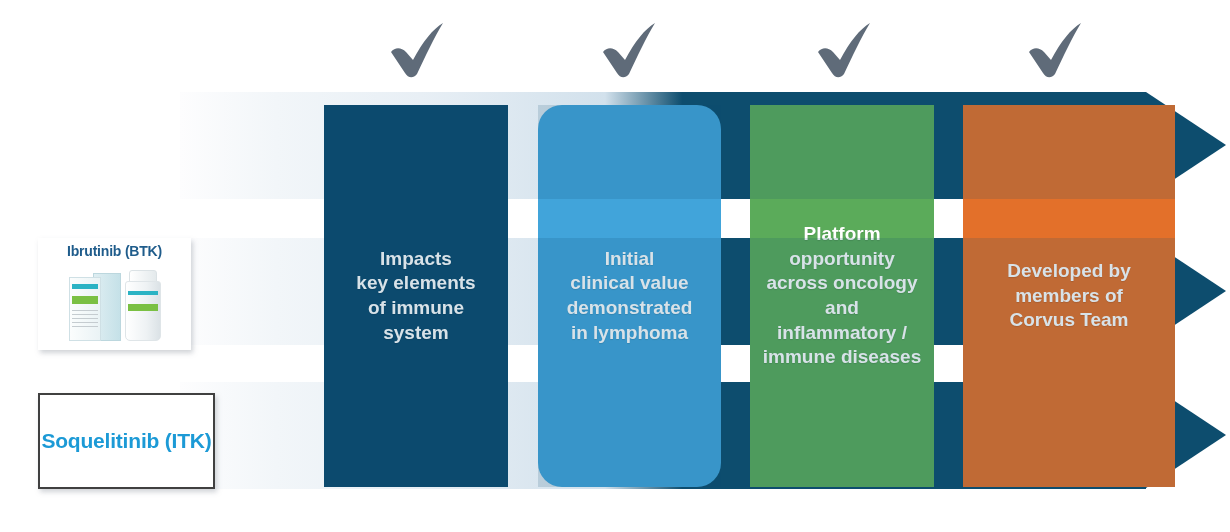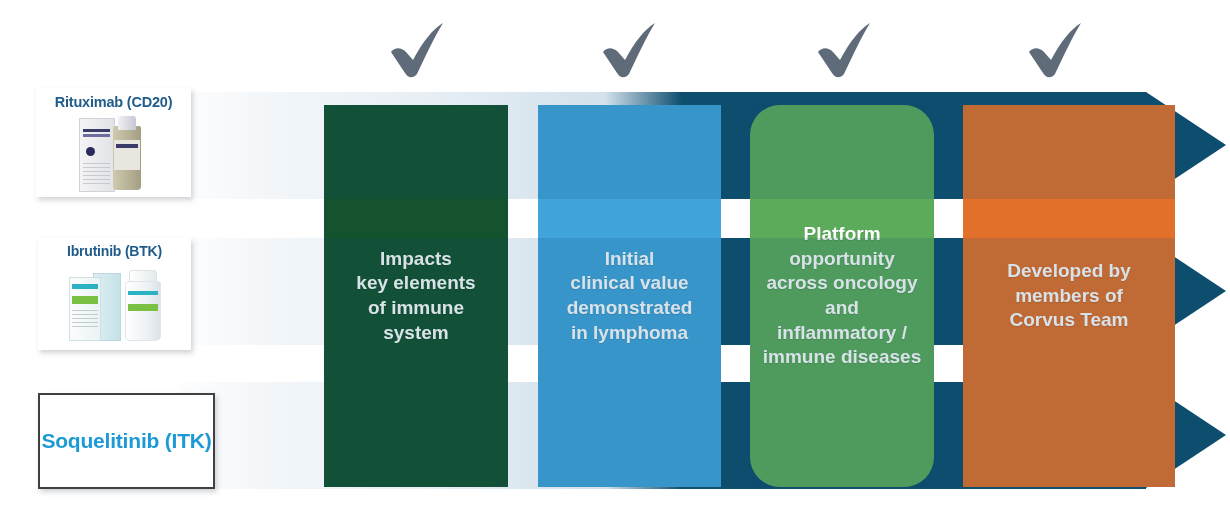--- a/index.html
+++ b/index.html
@@ -219,23 +219,23 @@
   }
   .value-col .col-text {
     color: #ffffff;
     font-weight: bold;
     font-size: 19px;
     line-height: 1.30;
     text-align: center;
     white-space: pre-line;
     text-shadow: 0 1px 1px rgba(0,0,0,0.12);
   }
-  #col-1 { left: 324px; width: 184px; background: #14532d; }
-  #col-2 { left: 538px; width: 183px; background: #41a4da; }
-  #col-3 { left: 750px; width: 184px; background: #5bab5a; border-radius: 30px; }
+  #col-1 { left: 324px; width: 184px; background: #0c4a6e; }
+  #col-2 { left: 538px; width: 183px; background: #41a4da; border-radius: 24px; }
+  #col-3 { left: 750px; width: 184px; background: #5bab5a; }
   #col-4 { left: 963px; width: 212px; background: #e3702a; }
 
   
   .col-shade {
     position: absolute;
     left: 0;
     width: 100%;
     background: rgba(13,77,110,0.16);
     pointer-events: none;
   }
@@ -331,38 +331,20 @@
     <svg width="70" height="66" viewBox="0 0 70 66" aria-hidden="true">
       <path d="M6 36 C10 31 16 31 21 36 L28 44 C38 25 48 13 58 7 C50 20 40 41 32 58 C28 63 23 62 20 57 Z" fill="currentColor"></path>
     </svg>
   </div>
   <div class="checkmark" id="check-4">
     <svg width="70" height="66" viewBox="0 0 70 66" aria-hidden="true">
       <path d="M6 36 C10 31 16 31 21 36 L28 44 C38 25 48 13 58 7 C50 20 40 41 32 58 C28 63 23 62 20 57 Z" fill="currentColor"></path>
     </svg>
   </div>
 
-  <div class="drug-card" id="card-rituximab">
-    <div class="drug-name">Rituximab (CD20)</div>
-    <div class="photo" id="photo-rituximab">
-      <div class="carton">
-        <div class="bar1"></div>
-        <div class="bar2"></div>
-        <div class="dot"></div>
-        <div class="txt"></div>
-      </div>
-      <div class="neck"></div>
-      <div class="vial">
-        <div class="lbl">
-          <div class="l1"></div>
-        </div>
-      </div>
-      <div class="cap"></div>
-    </div>
-  </div>
 
   <div class="drug-card" id="card-ibrutinib">
     <div class="drug-name">Ibrutinib (BTK)</div>
     <div class="photo" id="photo-ibrutinib">
       <div class="box-back"></div>
       <div class="box-front">
         <div class="teal"></div>
         <div class="green"></div>
         <div class="lines"></div>
       </div>

